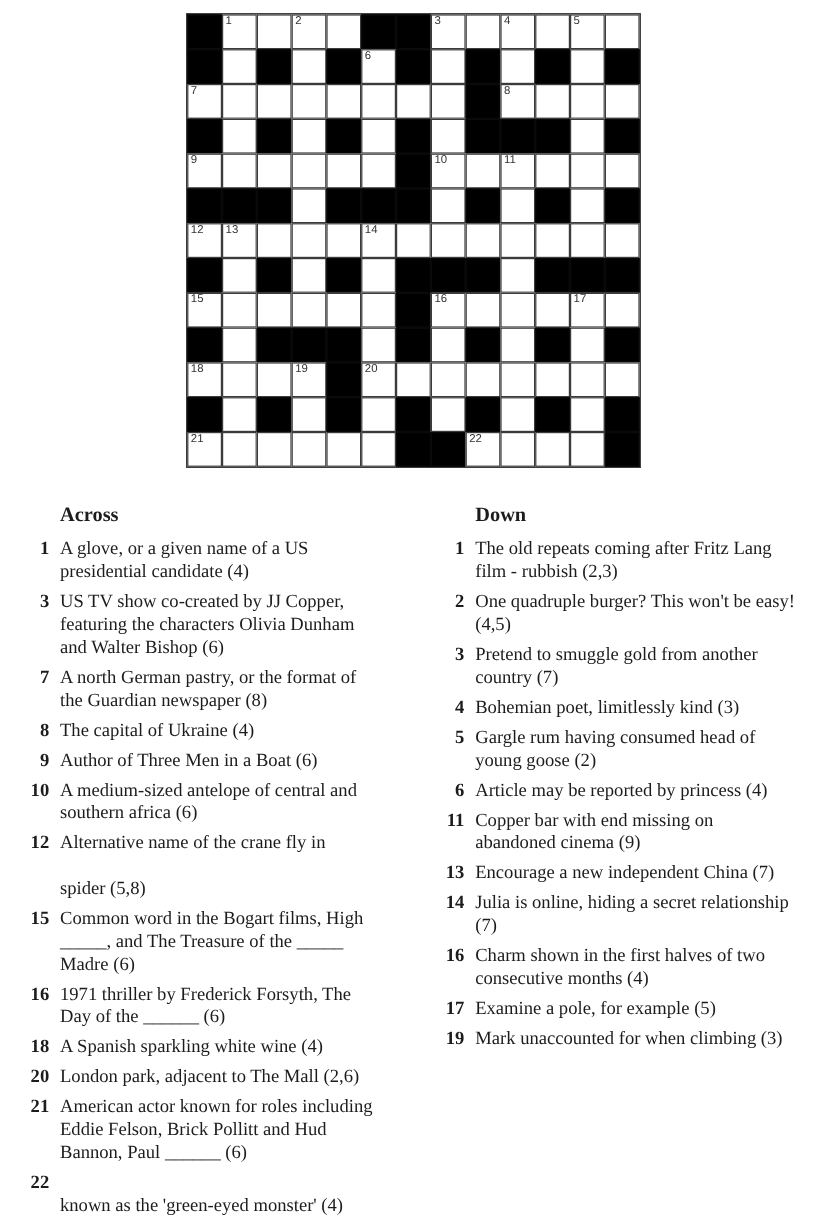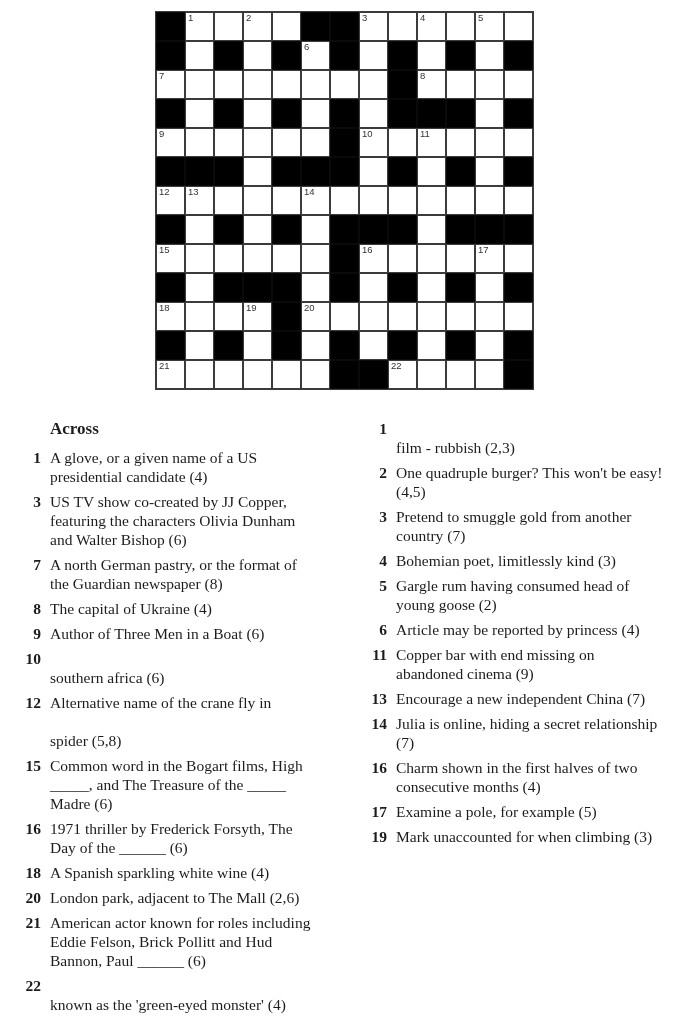--- a/index.html
+++ b/index.html
@@ -308,21 +308,21 @@
           <div class="clue">
             <div class="clue-num">8</div>
             <div class="clue-text"><span>The capital of Ukraine (4)</span></div>
           </div>
           <div class="clue">
             <div class="clue-num">9</div>
             <div class="clue-text"><span>Author of </span><span class="ital">Three Men in a Boat</span><span> (6)</span></div>
           </div>
           <div class="clue">
             <div class="clue-num">10</div>
-            <div class="clue-text"><br><span>southern africa (6)</span></div>
+            <div class="clue-text"><span>A medium-sized antelope of central and</span><br><span>southern africa (6)</span></div>
           </div>
           <div class="clue">
             <div class="clue-num">12</div>
             <div class="clue-text"><span>Alternative name of the crane fly in</span><br><br><span>spider (5,8)</span></div>
           </div>
           <div class="clue">
             <div class="clue-num">15</div>
             <div class="clue-text"><span>Common word in the Bogart films, </span><span class="ital">High</span><br><span class="ital">_____</span><span>, and </span><span class="ital">The Treasure of the _____</span><br><span class="ital">Madre</span><span> (6)</span></div>
           </div>
           <div class="clue">
@@ -341,24 +341,25 @@
             <div class="clue-num">21</div>
             <div class="clue-text"><span>American actor known for roles including</span><br><span>Eddie Felson, Brick Pollitt and Hud</span><br><span>Bannon, Paul ______ (6)</span></div>
           </div>
           <div class="clue">
             <div class="clue-num">22</div>
             <div class="clue-text"><br><span>known as the 'green-eyed monster' (4)</span></div>
           </div>
         </div>
     </div>
     <div class="col-down">
+      <div class="clue-heading">Down</div>
       <div class="clue-list">
           <div class="clue">
             <div class="clue-num">1</div>
-            <div class="clue-text"><br><span>film - rubbish (2,3)</span></div>
+            <div class="clue-text"><span>The old repeats coming after Fritz Lang</span><br><span>film - rubbish (2,3)</span></div>
           </div>
           <div class="clue">
             <div class="clue-num">2</div>
             <div class="clue-text"><span>One quadruple burger? This won't be easy!</span><br><span>(4,5)</span></div>
           </div>
           <div class="clue">
             <div class="clue-num">3</div>
             <div class="clue-text"><span>Pretend to smuggle gold from another</span><br><span>country (7)</span></div>
           </div>
           <div class="clue">

